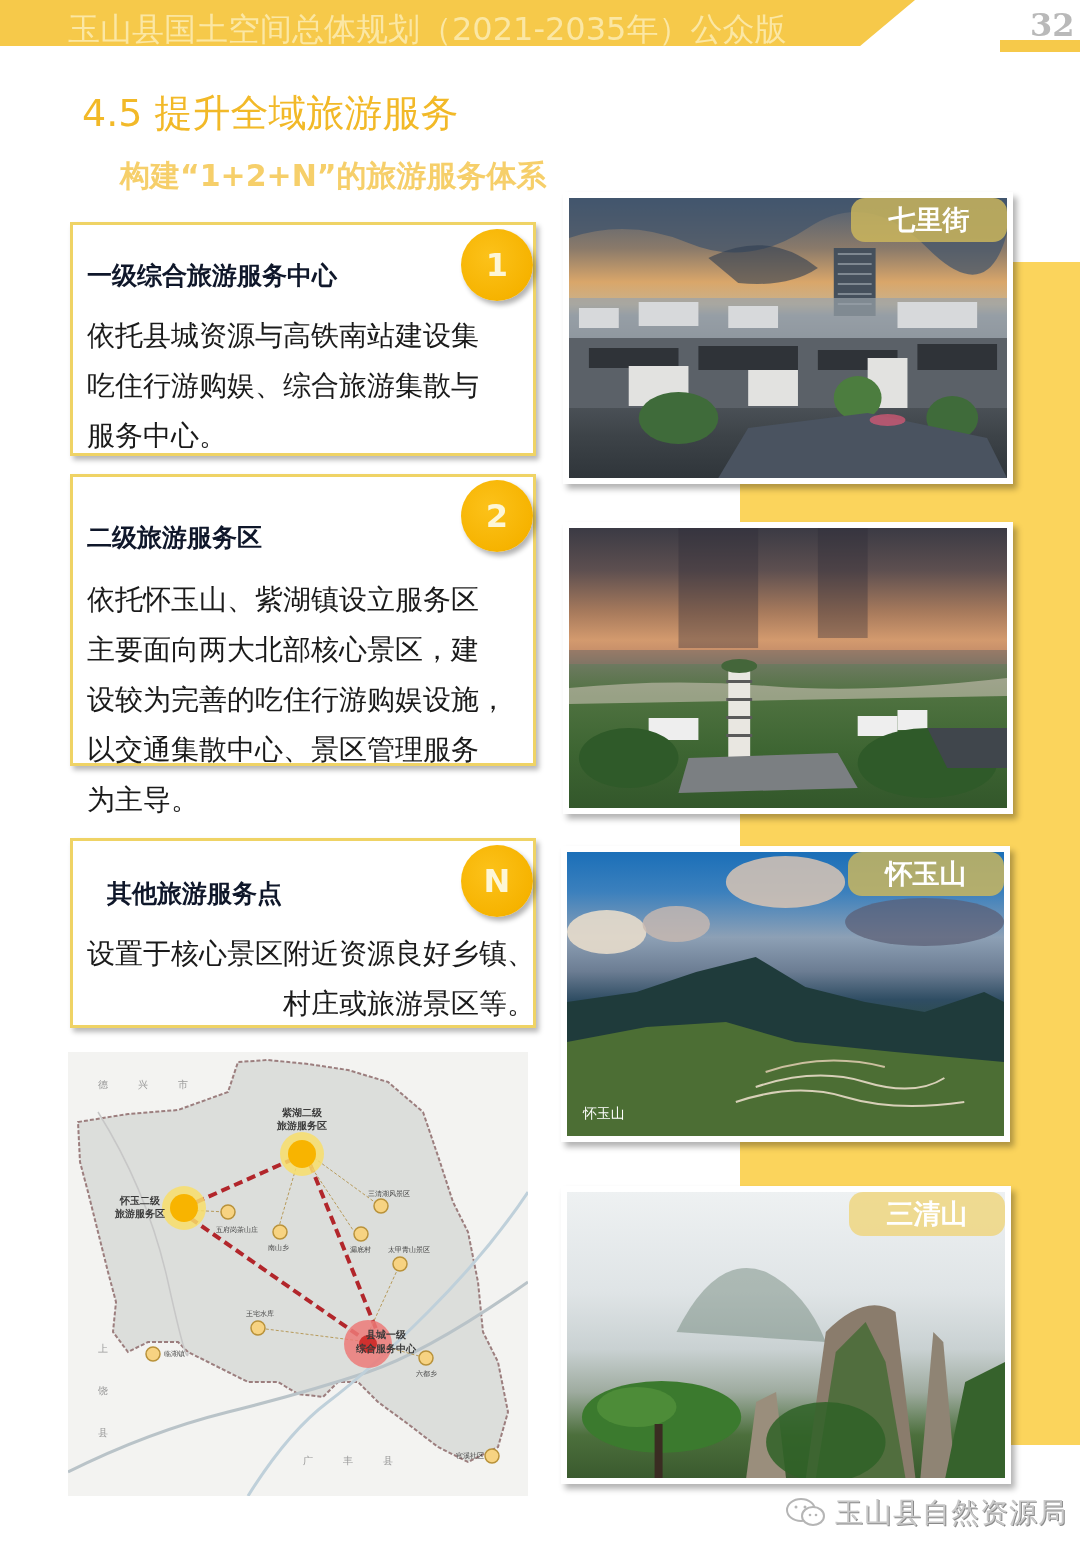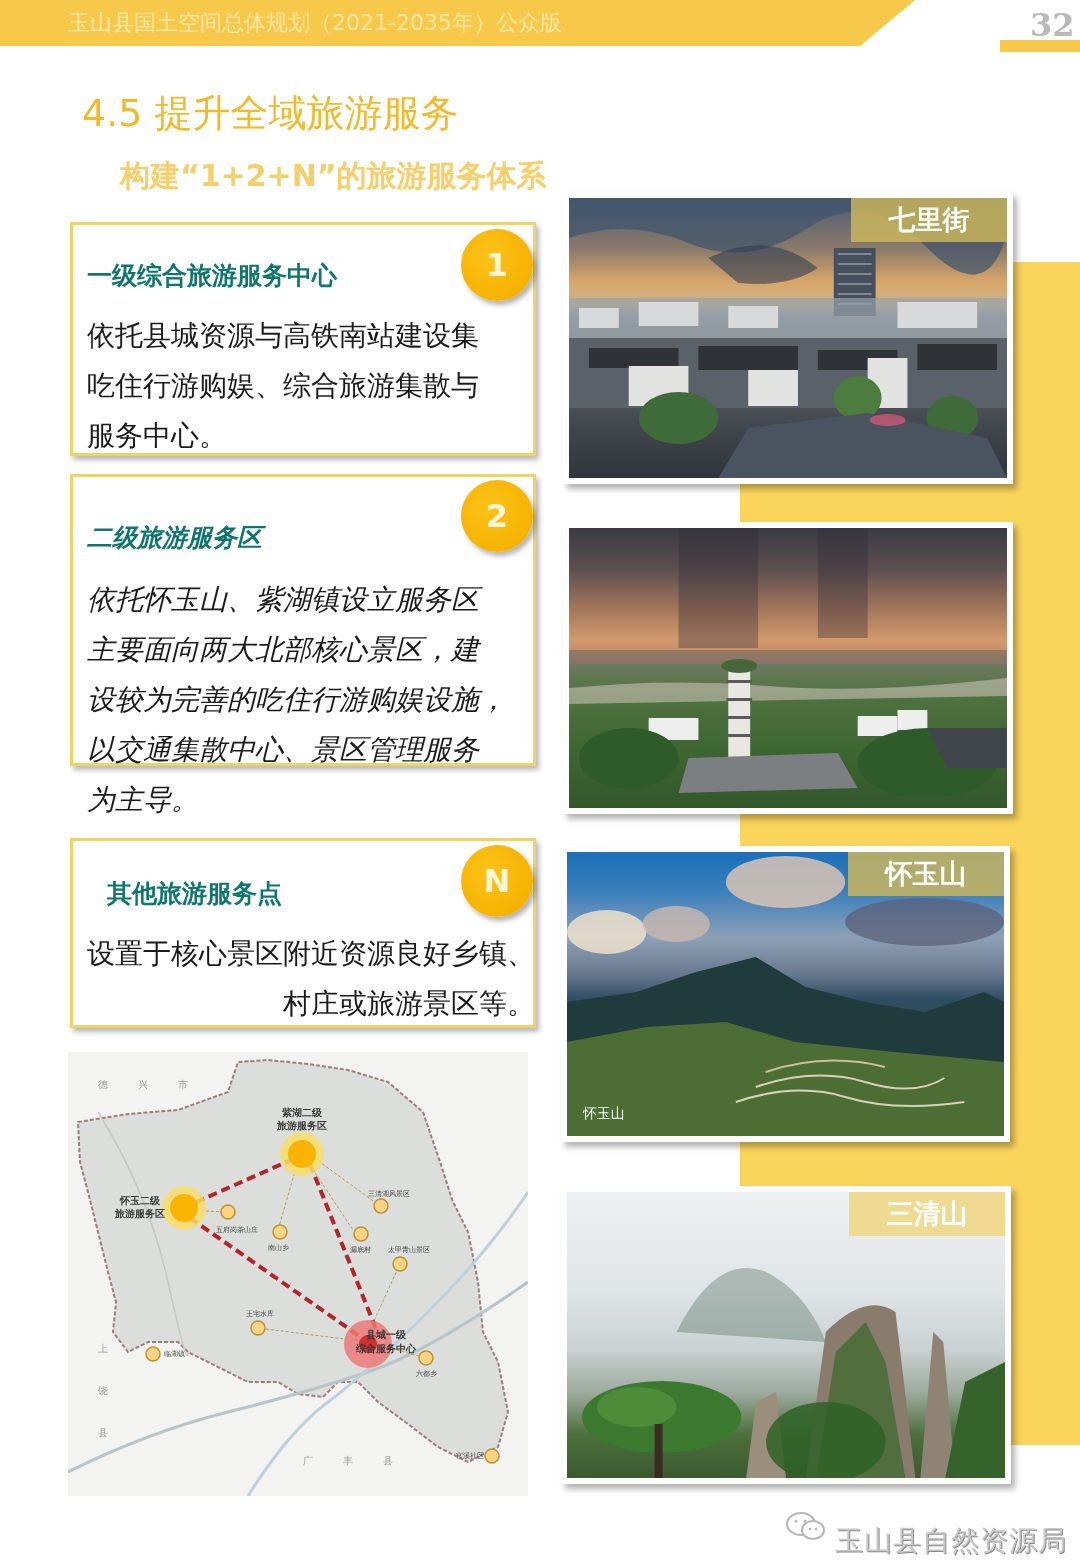--- a/index.html
+++ b/index.html
@@ -6,21 +6,21 @@
   html, body { width: 1080px; height: 1560px; background: #ffffff; overflow: hidden; }
   body { position: relative; font-family: "DejaVu Sans", "Liberation Sans", sans-serif; }
 
   
   .banner {
     position: absolute; left: 0; top: 0; width: 915px; height: 46px;
     background: #f6c94a;
     clip-path: polygon(0 0, 100% 0, 94% 100%, 0 100%);
   }
   .banner-title {
-    position: absolute; left: 68px; top: 8px; font-size: 22px; color: #fbe7a4;
+    position: absolute; left: 68px; top: 8px; font-size: 32px; color: #fbe7a4;
     letter-spacing: 0px; white-space: nowrap;
   }
   .page-num {
     position: absolute; left: 1030px; top: 6px; font-size: 32px; font-weight: bold;
     color: #b9b9b9; font-family: "DejaVu Serif", serif;
   }
   .page-bar { position: absolute; left: 1000px; top: 40px; width: 80px; height: 12px; background: #f6c94a; }
 
   
   .h1 { position: absolute; left: 82px; top: 88px; font-size: 38px; font-weight: normal; color: #f2b928; white-space: nowrap; }
@@ -28,50 +28,50 @@
 
   
   .yellow-band { position: absolute; left: 740px; top: 262px; width: 340px; height: 1183px; background: #fbd45c; }
 
   
   .info-box {
     position: absolute; left: 70px; width: 466px; background: #ffffff;
     border: 3px solid #efd365;
     box-shadow: 3px 4px 5px rgba(0,0,0,0.28);
   }
-  .info-box .title { position: absolute; left: 14px; font-size: 25px; font-weight: bold; color: #0f766e; white-space: nowrap; }
+  .info-box .title { position: absolute; left: 14px; font-size: 25px; font-weight: bold; color: #0f172a; white-space: nowrap; }
   .info-box .body { position: absolute; left: 14px; font-size: 28px; color: #1a1a1a; line-height: 50px; }
   .info-box .line { display: block; white-space: nowrap; }
   .badge {
     position: absolute; width: 72px; height: 72px; border-radius: 50%;
     background: radial-gradient(circle at 40% 38%, #fcc21a 0%, #f6b300 70%, #eaa500 100%);
     box-shadow: 3px 4px 5px rgba(0,0,0,0.3);
     color: #fdf6d6; font-size: 32px; font-weight: bold;
     display: flex; align-items: center; justify-content: center;
   }
 
   
   .photo-card {
     position: absolute; background: #ffffff; padding: 6px;
     box-shadow: 4px 5px 6px rgba(0,0,0,0.3);
   }
   .photo { position: relative; width: 100%; height: 100%; overflow: hidden; }
   .photo-label {
     position: absolute; right: 0; top: 0; width: 156px; height: 44px;
     background: rgba(206, 184, 92, 0.82);
     color: #ffffff; font-size: 27px; font-weight: bold;
-    display: flex; align-items: center; justify-content: center;
+    display: flex; align-items: center; justify-content: center; border-radius: 14px;
   }
 
   
   .map { position: absolute; left: 68px; top: 1052px; width: 460px; height: 444px; background: #f3f3f1; overflow: hidden; }
 
   
   .watermark { position: absolute; left: 785px; top: 1494px; display: flex; align-items: center; gap: 8px; }
-  .watermark-text { font-size: 28px; color: #c8c8c8; letter-spacing: 1px; white-space: nowrap; text-shadow: 1px 1px 0 #8a8a8a; margin-top: 28px; }
+  .watermark-text { font-size: 28px; color: #c8c8c8; letter-spacing: 1px; white-space: nowrap; text-shadow: 1px 1px 0 #8a8a8a; }
 </style>
 </head>
 <body>
 
 <div class="banner"></div>
 <div class="banner-title">玉山县国土空间总体规划（2021-2035年）公众版</div>
 <div class="page-num">32</div>
 <div class="page-bar"></div>
 
 <div class="h1">4.5  提升全域旅游服务</div>
@@ -82,21 +82,21 @@
 <div class="info-box" style="top:222px; height:234px;">
   <div class="title" style="top:34px;">一级综合旅游服务中心</div>
   <div class="body" style="top:86px;">
     <span class="line">依托县城资源与高铁南站建设集</span>
     <span class="line">吃住行游购娱、综合旅游集散与</span>
     <span class="line">服务中心。</span>
   </div>
 </div>
 <div class="badge" style="left:461px; top:229px;">1</div>
 
-<div class="info-box" style="top:474px; height:292px;font-style:italic;">
+<div class="info-box" style="top:474px; height:292px;">
   <div class="title" style="top:44px;">二级旅游服务区</div>
   <div class="body" style="top:98px;">
     <span class="line">依托怀玉山、紫湖镇设立服务区</span>
     <span class="line">主要面向两大北部核心景区，建</span>
     <span class="line">设较为完善的吃住行游购娱设施，</span>
     <span class="line">以交通集散中心、景区管理服务</span>
     <span class="line">为主导。</span>
   </div>
 </div>
 <div class="badge" style="left:461px; top:480px;">2</div>

